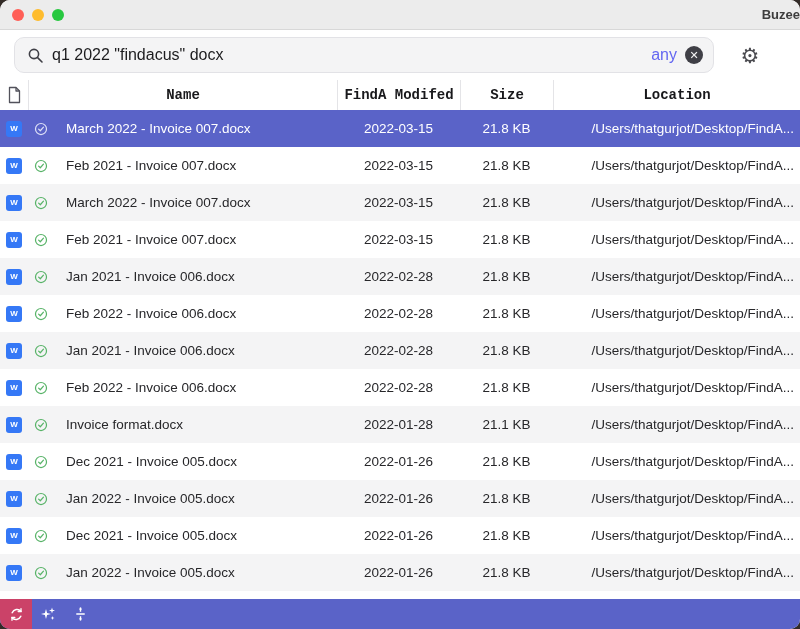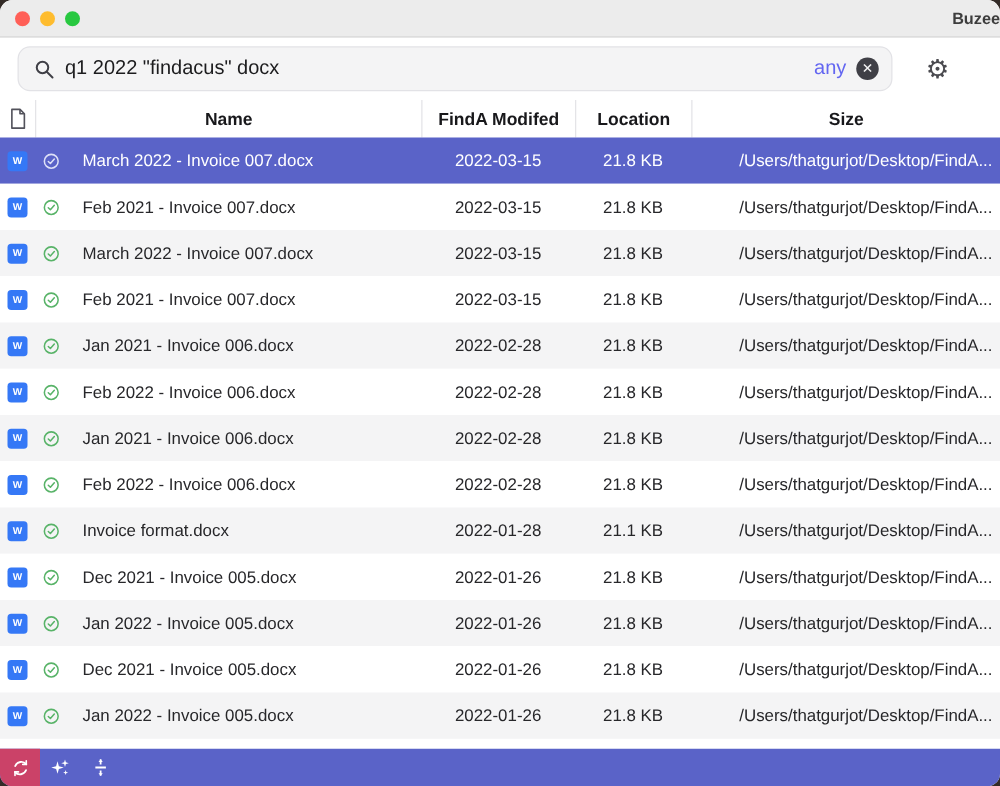--- a/index.html
+++ b/index.html
@@ -86,21 +86,21 @@
   .grid-row {
     display: grid;
     grid-template-columns: 28px 309px 123px 93px 1fr;
     align-items: center;
   }
   .thead {
     flex: 0 0 30px; height: 30px;
     font-size: 14px; font-weight: 700; color: #18181b;
     background: #fff;
   }
-  .thead .th { text-align: center; height: 100%; display: flex; align-items: center; justify-content: center; border-left: 1px solid #e4e4e7; }
+  .thead .th { text-align: center; height: 100%; display: flex; align-items: center; justify-content: center; border-left: 1px solid #e4e4e7; font-family: Liberation Mono, monospace; }
   .thead .th:first-child { border-left: none; }
   .tbody { flex: 1 1 auto; }
   .tr {
     height: 37px;
     font-size: 13.5px; color: #27272a;
     background: #ffffff;
   }
   .tr.gray { background: #f4f4f5; }
   .tr.selected { background: #5a63c8; color: #ffffff; }
   .td-icon { display: flex; align-items: center; justify-content: center; }
@@ -165,22 +165,22 @@
   <div class="table-area">
     <div class="grid-row thead">
       <div class="th td-icon">
         <svg width="15" height="18" viewBox="0 0 15 18" fill="none" stroke="#52525b" stroke-width="1.3" stroke-linejoin="round">
           <path d="M2.5 1.5 H9 L12.5 5 V16.5 H2.5 Z"></path>
           <path d="M9 1.5 V5 H12.5"></path>
         </svg>
       </div>
       <div class="th">Name</div>
       <div class="th">FindA Modifed</div>
+      <div class="th">Size</div>
       <div class="th">Location</div>
-      <div class="th">Size</div>
     </div>
     <div class="tbody">
         <div class="grid-row tr selected">
       <div class="td-icon">
         <span class="word-badge">W</span>
       </div>
       <div class="td-name">
         <span class="check-icon">
           <svg width="14" height="14" viewBox="0 0 16 16" fill="none" stroke="currentColor" stroke-width="1.4" stroke-linecap="round" stroke-linejoin="round">
             <circle cx="8" cy="8" r="6.3"></circle>

